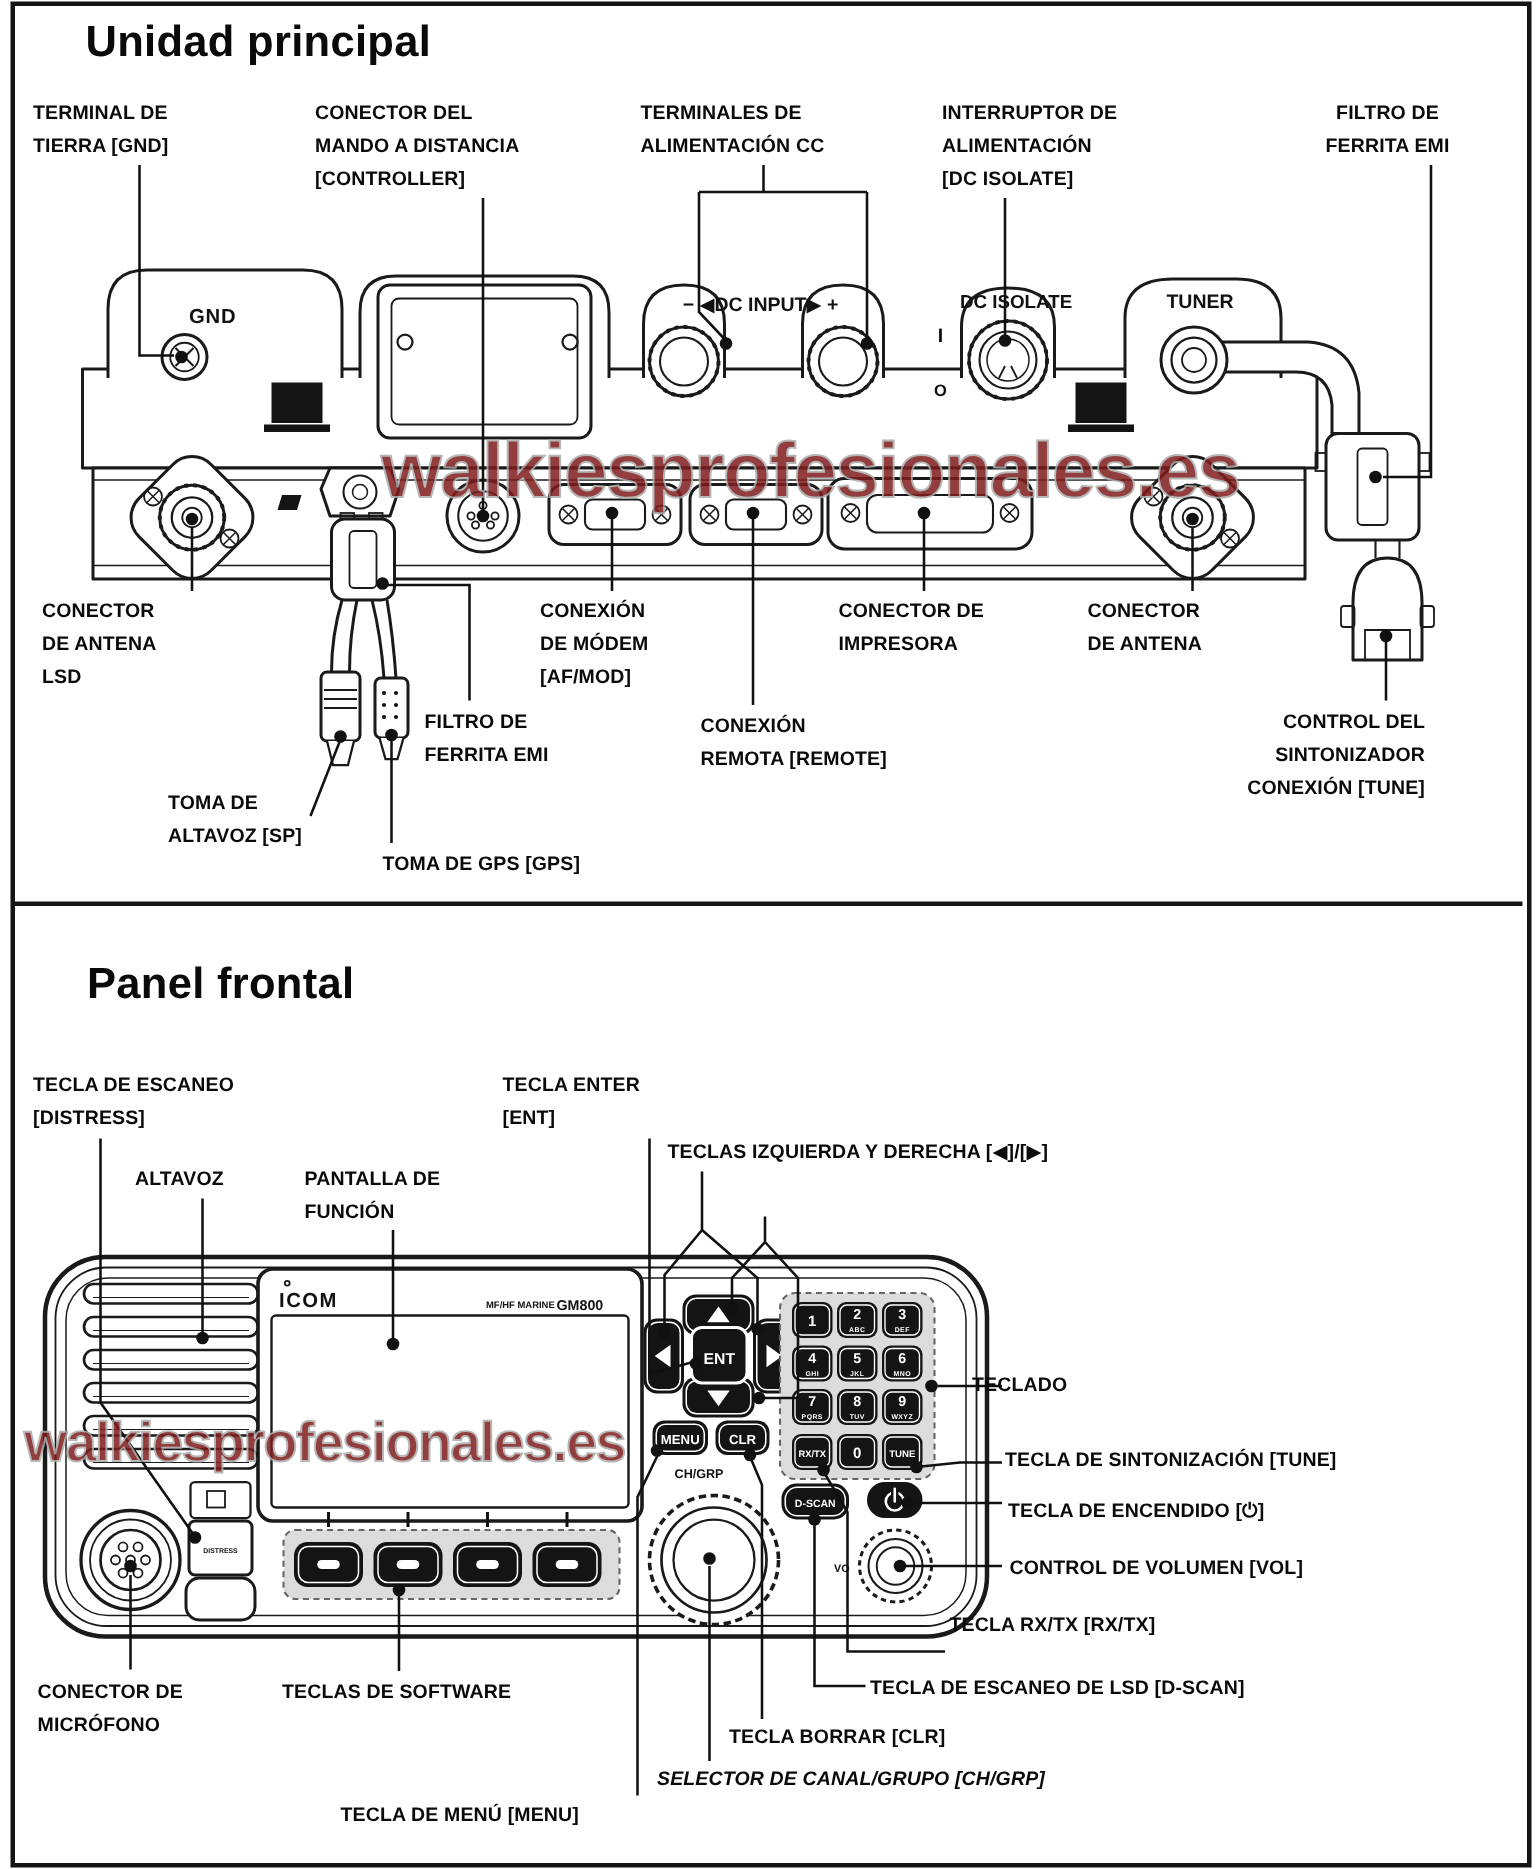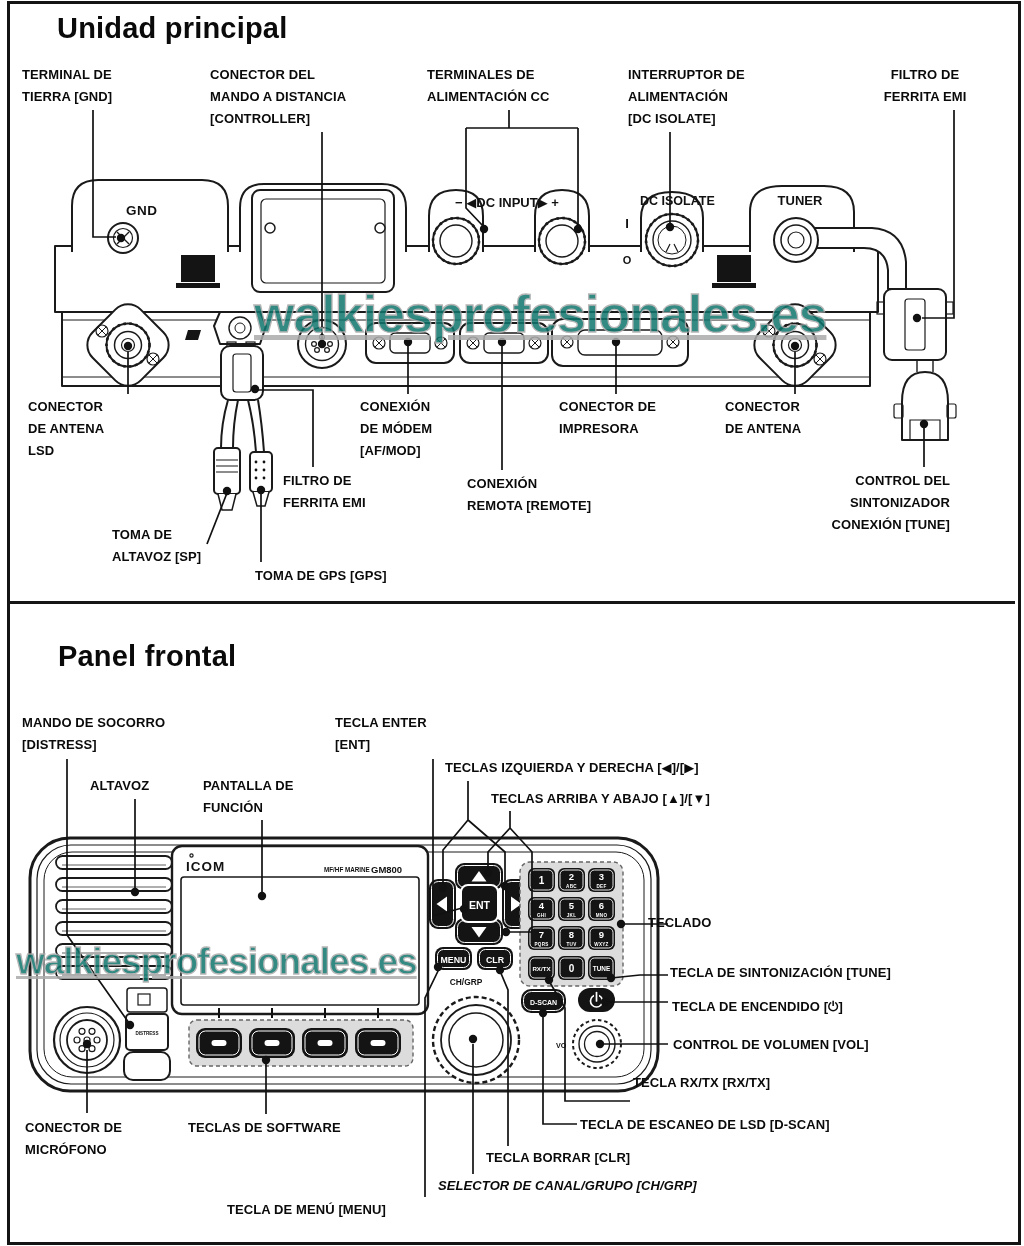--- a/index.html
+++ b/index.html
@@ -8,22 +8,22 @@
     font-family:"Liberation Sans","DejaVu Sans",sans-serif; color:#0a0a0a;
   }
   .frame { position:absolute; left:7px; top:1px; width:1008px; height:1238px;
     border:3.5px solid #141414; pointer-events:none; z-index:6; }
   .divider { position:absolute; left:9px; top:601px; width:1006px; height:3px; background:#161616; z-index:6; }
   .title { position:absolute; font-weight:bold; font-size:29px; letter-spacing:0.2px; z-index:3; }
   .lbl { position:absolute; font-weight:bold; font-size:13px; line-height:22px;
     white-space:pre-line; letter-spacing:0.1px; z-index:3; }
   .lbl.center { text-align:center; }
   .lbl.right { text-align:right; }
-  .wm { position:absolute; font-weight:bold; color:#0f766e; -webkit-text-stroke:1.3px #ababab;
-    opacity:0.85; letter-spacing:-1px; z-index:5; white-space:nowrap;text-decoration:underline; }
+  .wm { position:absolute; font-weight:bold; color:#7f1d1d; -webkit-text-stroke:1.3px #ababab;
+    opacity:0.85; letter-spacing:-1px; z-index:5; white-space:nowrap; }
   svg.art { position:absolute; left:0; top:0; width:1024px; height:1246px; z-index:2; }
   svg text { font-family:"Liberation Sans","DejaVu Sans",sans-serif; font-weight:bold; fill:#111; }
   .o2  { fill:#fff; stroke:#1a1a1a; stroke-width:2; stroke-linejoin:round; }
   .o24 { fill:#fff; stroke:#1a1a1a; stroke-width:2.4; stroke-linejoin:round; }
   .o15 { fill:#fff; stroke:#1a1a1a; stroke-width:1.5; }
   .l14 { fill:none; stroke:#1a1a1a; stroke-width:1.4; }
   .l12 { fill:none; stroke:#1a1a1a; stroke-width:1.2; }
   .l1  { fill:none; stroke:#1a1a1a; stroke-width:1; }
   .knurl { fill:none; stroke:#1a1a1a; stroke-width:2.6; stroke-dasharray:2.5,3.5; }
   .blk { fill:#141414; }
@@ -522,26 +522,25 @@
   <div class="lbl" style="left:467px; top:473px;">CONEXIÓN
 REMOTA [REMOTE]</div>
   <div class="lbl" style="left:559px; top:396px;">CONECTOR DE
 IMPRESORA</div>
   <div class="lbl" style="left:725px; top:396px;">CONECTOR
 DE ANTENA</div>
   <div class="lbl right" style="right:74px; top:470px;">CONTROL DEL
 SINTONIZADOR
 CONEXIÓN [TUNE]</div>
 
-  <div class="lbl" style="left:22px; top:712px;">MANDO DE SOCORRO
+  <div class="lbl" style="left:22px; top:712px;">TECLA DE ESCANEO
 [DISTRESS]</div>
   <div class="lbl" style="left:445px; top:757px;">TECLAS IZQUIERDA Y DERECHA [◀]/[▶]</div>
   <div class="lbl" style="left:335px; top:712px;">TECLA ENTER
 [ENT]</div>
-  <div class="lbl" style="left:491px; top:788px;">TECLAS ARRIBA Y ABAJO [▲]/[▼]</div>
   <div class="lbl" style="left:90px; top:775px;">ALTAVOZ</div>
   <div class="lbl" style="left:203px; top:775px;">PANTALLA DE
 FUNCIÓN</div>
   <div class="lbl" style="left:648px; top:912px;text-align:right;">TECLADO</div>
   <div class="lbl" style="left:670px; top:962px;">TECLA DE SINTONIZACIÓN [TUNE]</div>
   <div class="lbl" style="left:672px; top:996px;">TECLA DE ENCENDIDO [⏻]</div>
   <div class="lbl" style="left:673px; top:1034px;">CONTROL DE VOLUMEN [VOL]</div>
   <div class="lbl" style="left:633px; top:1072px;text-align:center;">TECLA RX/TX [RX/TX]</div>
   <div class="lbl" style="left:25px; top:1117px;">CONECTOR DE
 MICRÓFONO</div>

